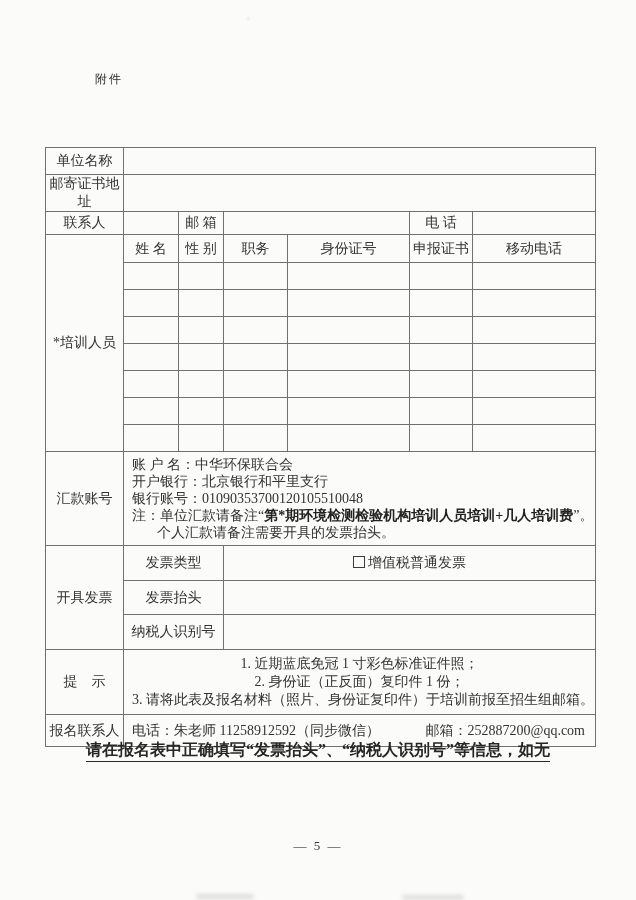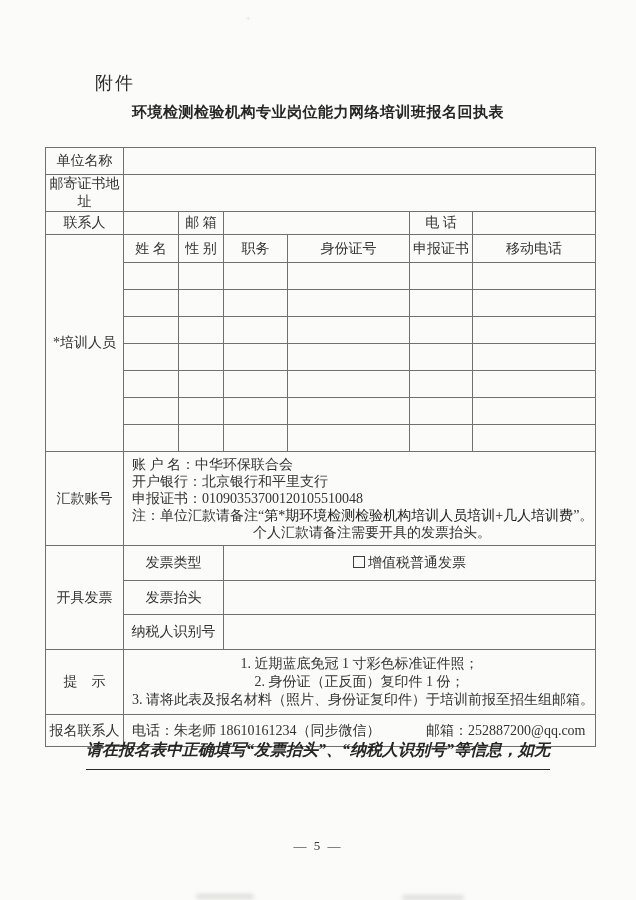--- a/index.html
+++ b/index.html
@@ -11,21 +11,21 @@
     position: relative;
     overflow: hidden;
   }
   .page { position: absolute; inset: 0; }
   .fold-mark {
     position: absolute; left: 245px; top: 12px;
     color: #e2e2e0; font-size: 11px;
   }
   .attachment {
     position: absolute; left: 95px; top: 71px;
-    font-size: 18px; letter-spacing: 2px;
+    font-size: 12px; letter-spacing: 2px;
   }
   .title {
     position: absolute; top: 103px; left: 0; width: 100%;
     text-align: center; font-weight: bold; font-size: 15px;
     letter-spacing: 0.5px; color: #262626;
   }
   table.form {
     position: absolute; left: 45px; top: 147px;
     width: 550px; border-collapse: collapse; table-layout: fixed;
     font-size: 14px; color: #333;
@@ -36,41 +36,40 @@
     text-align: center;
     vertical-align: middle;
     font-weight: normal;
     overflow: hidden;
   }
   .h27 { height: 27px; } .h28 { height: 28px; } .h23 { height: 23px; margin-top: 20px; }
   .h91 { height: 91px; } .h35 { height: 35px; } .h34 { height: 34px; font-family: Liberation Mono, monospace; }
   .h65 { height: 65px; } .h32 { height: 32px; }
   td.left { text-align: left; padding: 4px 8px; }
   .remit div { line-height: 17px; white-space: nowrap; }
-  .remit .indent { padding-left: 25px; text-align: center; }
-  .remit b { font-weight: normal; color: #222; }
+  .remit .indent { padding-left: 25px; }
+  .remit b { font-weight: bold; color: #222; }
   .tips div { line-height: 18px; white-space: nowrap; text-align: center; }
   .contactline { padding-left: 36px; }
   .contactline span { display: inline-block; }
   .contactline .gap { margin-left: 42px; text-align: center; }
   .cbx {
     display: inline-block; width: 10px; height: 10px;
     border: 1px solid #3c3c3c; margin-right: 3px;
     vertical-align: -1px; background: transparent;
   }
   .notice {
     position: absolute; left: 0; width: 100%;
     text-align: center; font-weight: bold; font-size: 16px; color: #262626;
   }
   .n1 { top: 740px; }
   .n2 { top: 781px; }
   .notice .ul {
     border-bottom: 1.5px solid #2a2a2a;
-    padding-bottom: 11px;
-    font-style: italic;
+    padding-bottom: 3px;
   }
   .notice .ul2 { padding-right: 14px; }
   .pagenum {
     position: absolute; top: 838px; left: 0; width: 100%;
     text-align: center; font-size: 13px; color: #3a3a3a; letter-spacing: 2px;
   }
   .smudge {
     position: absolute; height: 5px; background: #d6d6d4;
     filter: blur(2px); border-radius: 3px; opacity: 0.8;
   }
@@ -79,21 +78,20 @@
 </style>
 </head>
 <body>
 
 <div class="page">
 
   <div class="fold-mark">+</div>
 
   <div class="attachment">附件</div>
 
-  <div class="title">环境检测检验机构专业岗位能力网络培训班报名回执表</div>
 
   <table class="form">
     <colgroup>
       <col style="width:78px">
         <col style="width:55px">
         <col style="width:45px">
       <col style="width:64px">
         <col style="width:122px">
         <col style="width:63px">
       <col style="width:123px">
@@ -183,21 +181,21 @@
         <td></td>
         <td></td>
         <td></td>
       </tr>
 
       <tr class="h91">
         <td>汇款账号</td>
         <td colspan="6" class="left remit">
           <div>账 户 名：中华环保联合会</div>
           <div>开户银行：北京银行和平里支行</div>
-          <div>申报证书：01090353700120105510048</div>
+          <div>银行账号：01090353700120105510048</div>
           <div><span>注：单位汇款请备注“</span><b>第*期环境检测检验机构培训人员培训+几人培训费</b><span>”。</span></div>
           <div class="indent">个人汇款请备注需要开具的发票抬头。</div>
         </td>
       </tr>
 
       <tr class="h35">
         <td rowspan="3">开具发票</td>
         <td colspan="2">发票类型</td>
         <td colspan="4">
           <span class="cbx"></span><span>增值税普通发票</span>
@@ -219,21 +217,21 @@
         <td colspan="6" class="left tips">
           <div>1. 近期蓝底免冠 1 寸彩色标准证件照；</div>
           <div>2. 身份证（正反面）复印件 1 份；</div>
           <div>3. 请将此表及报名材料（照片、身份证复印件）于培训前报至招生组邮箱。</div>
         </td>
       </tr>
 
       <tr class="h32">
         <td>报名联系人</td>
         <td colspan="6" class="left contactline">
-          <span>电话：朱老师 18610161234（同步微信）</span>
+          <span>电话：朱老师 11258912592（同步微信）</span>
           <span class="gap">邮箱：252887200@qq.com</span>
         </td>
       </tr>
     </tbody>
   </table>
 
   <div class="notice n1"><span class="ul">请在报名表中正确填写“发票抬头”、“纳税人识别号”等信息，如无</span></div>
 
   <div class="pagenum">— 5 —</div>
 

